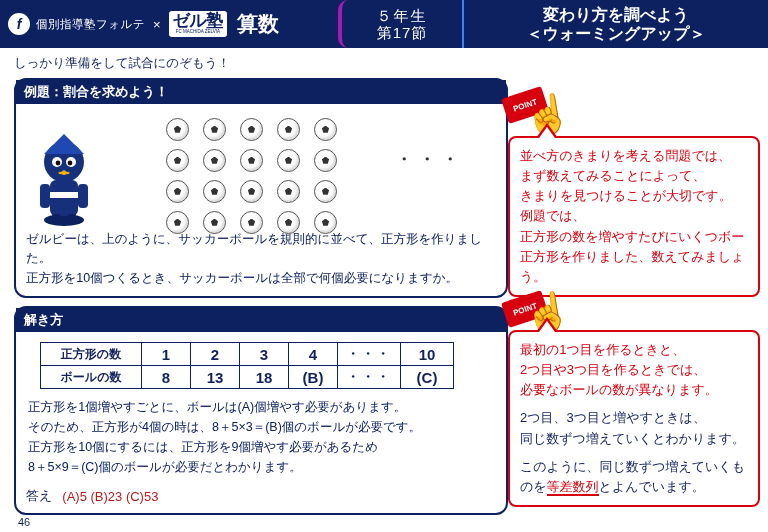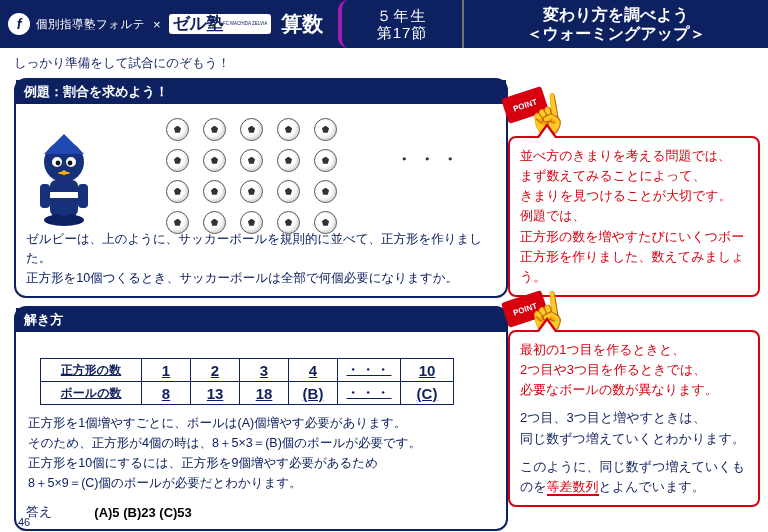--- a/index.html
+++ b/index.html
@@ -53,21 +53,21 @@
   .cross {
     font-size: 13px;
     margin: 0 2px;
   }
   .zeru-logo {
     background: #ffffff;
     color: #0d2060;
     border-radius: 3px;
     padding: 1px 4px 2px 4px;
     display: flex;
-    flex-direction: row;
+    flex-direction: column;
     align-items: center;
     line-height: 1;
   }
   .zeru-logo .zl-main {
     font-size: 17px;
     font-weight: bold;
     letter-spacing: -0.5px;
   }
   .zeru-logo .zl-sub {
     font-size: 4.5px;
@@ -88,21 +88,21 @@
     flex-direction: column;
     align-items: center;
     justify-content: center;
     line-height: 1.15;
     border-radius: 10px;
   }
   .grade-block .g1 { font-size: 15px; letter-spacing: 2px; }
   .grade-block .g2 { font-size: 15px; letter-spacing: 1px; }
   .title-block {
     flex: 1 1 auto;
-    border-left: 2px solid #737373;
+    border-left: 2px solid #3b82f6;
     display: flex;
     flex-direction: column;
     align-items: center;
     justify-content: center;
     line-height: 1.2;
   }
   .title-block .t1 { font-size: 16px; font-weight: bold; }
   .title-block .t2 { font-size: 16px; font-weight: bold; }
 
   
@@ -190,23 +190,22 @@
     line-height: 1.55;
     margin-top: 2px;
   }
 
   
   .solution-wrap {
     width: 490px;
   }
   table.calc {
     border-collapse: collapse;
-    margin: 20px 0 8px 14px;
-    font-size: 13px;
-    text-decoration: underline;
+    margin: 4px 0 8px 14px;
+    font-size: 13px;
   }
   table.calc td {
     border: 1.5px solid #0d2060;
     text-align: center;
     padding: 2px 0;
     font-weight: bold;
     color: #12205e;
   }
   table.calc td.label {
     width: 92px;
@@ -232,21 +231,21 @@
     margin: 0 0 0 2px;
   }
   .answer-row {
     margin-top: 10px;
     font-size: 13px;
     display: flex;
     align-items: center;
     gap: 10px;
   }
   .answer-row .ans-label { color: #12205e; }
-  .answer-row .ans-val { color: #000000; font-weight: bold; margin-left: 32px; }
+  .answer-row .ans-val { color: #b91c1c; font-weight: normal; }
 
   
   .bubble {
     position: absolute;
     border: 2px solid #d7000f;
     border-radius: 8px;
     background: #ffffff;
     padding: 8px 10px;
     font-size: 13px;
     line-height: 1.55;

